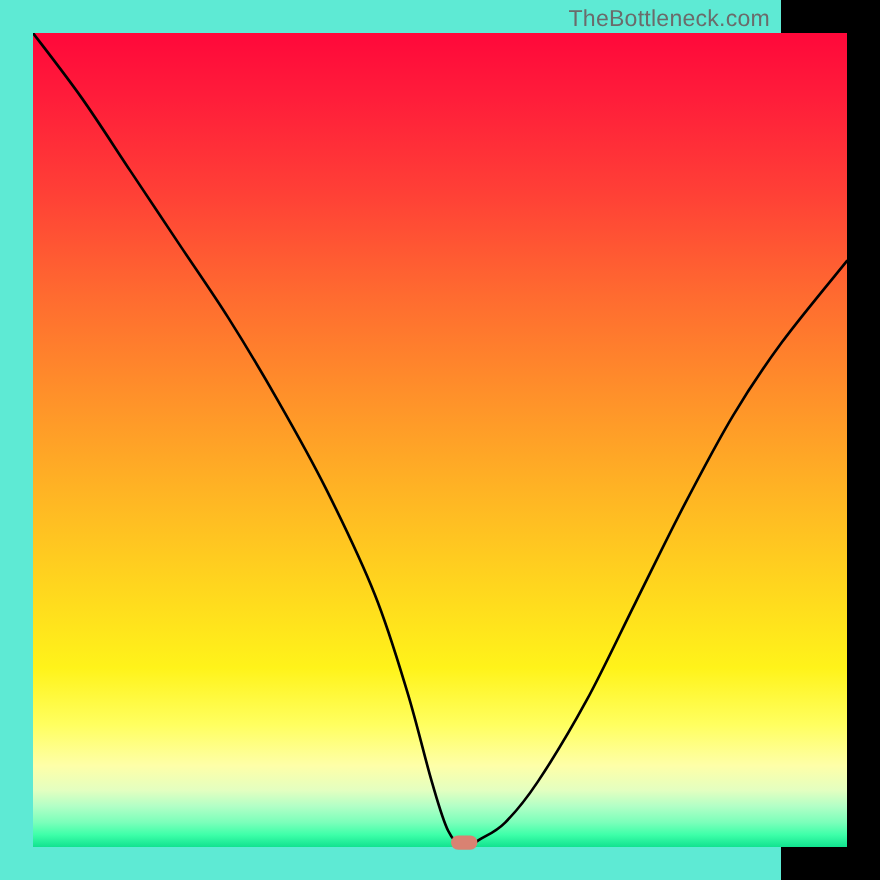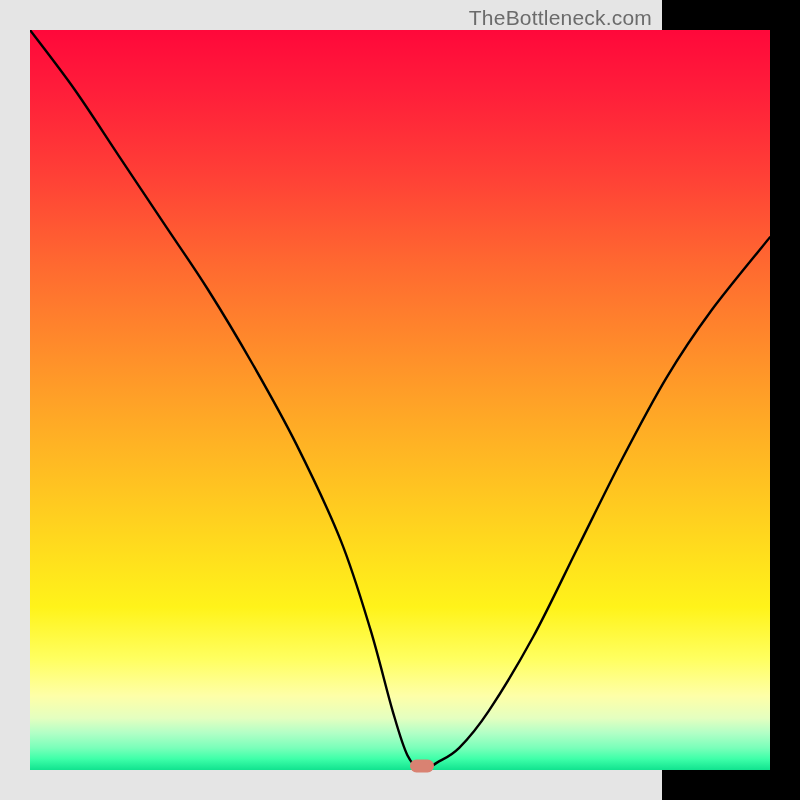--- a/index.html
+++ b/index.html
@@ -8,21 +8,22 @@
     width: 800px;
     height: 800px;
     background: #000;
     overflow: hidden;
     font-family: Arial, Helvetica, sans-serif;
   }
   .frame {
     position: relative;
     width: 662px;
     height: 800px;
-    background: #e5e5e5;
+    background: #5eead4;
+    padding-left: 48px;
   }
   .plot-area {
     position: absolute;
     left: 30px;
     top: 30px;
     width: 740px;
     height: 740px;
     background: linear-gradient(
       to bottom,
       #ff083a 0%,

